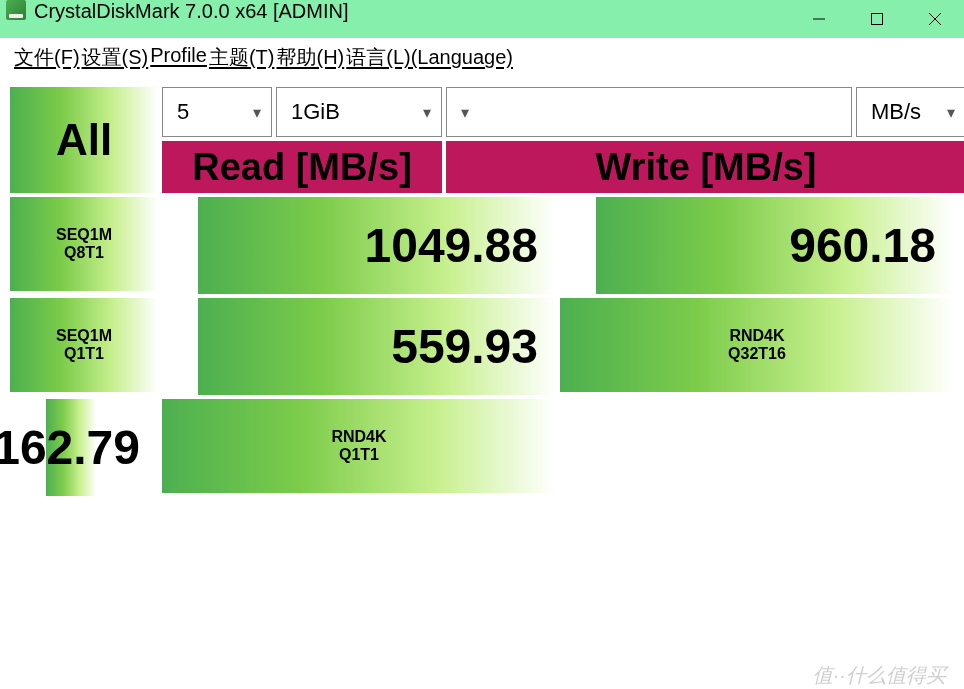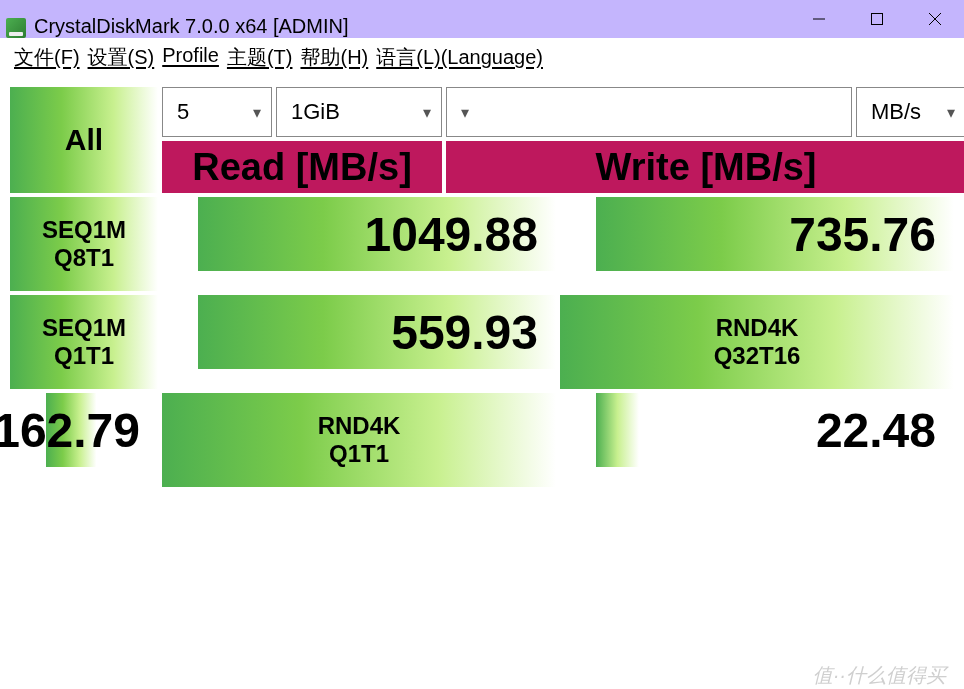--- a/index.html
+++ b/index.html
@@ -1,34 +1,34 @@
 <!DOCTYPE html>
 <html><head>
 <meta charset="utf-8">
 <style>
 * { box-sizing: border-box; margin: 0; padding: 0; }
 body { font-family: "Segoe UI", "Microsoft YaHei", Arial, sans-serif; background: #fff; width: 964px; height: 689px; overflow: hidden; }
-.titlebar { display: flex; align-items: flex-end; height: 38px; padding: 0 0 0 6px; background: #c4b5fd; }
+.titlebar { display: flex; align-items: flex-start; height: 38px; padding: 0 0 0 6px; background: #86efac; }
 .app-icon { width: 20px; height: 20px; margin-right: 8px; background: linear-gradient(135deg,#4caf50,#2e7d32); border-radius: 2px; position: relative; }
 .app-icon::after { content:""; position:absolute; bottom:2px; left:3px; width:14px; height:4px; background:#eee; border-radius:1px; }
 .title-text { font-size: 20px; color: #000; flex: 0 0 auto; }
 .title-spacer { flex: 1; }
 .win-btn { width: 58px; height: 38px; display: flex; align-items: center; justify-content: center; font-size: 14px; color: #000; }
 .win-btn svg { stroke: #000; stroke-width: 1; fill: none; }
-.menubar { display: flex; gap: 8px; padding: 6px 14px 10px 14px; font-size: 20px; color: #000; }
+.menubar { display: flex; gap: 2px; padding: 6px 14px 10px 14px; font-size: 20px; color: #000; }
 .menubar .mi { text-decoration: underline; text-underline-offset: 3px; cursor: default; }
 .content { padding: 6px 10px 10px 10px; }
 .green-btn { background: linear-gradient(90deg,#4caf50 0%, #7ccc4a 35%, #c8f08f 70%, #ffffff 100%); display:flex; align-items:center; justify-content:center; font-weight:700; font-size:28px; border: none; }
-.green-btn.all { font-size: 30px; }
-.green-btn.small { flex-direction: column; font-size: 24px; line-height: 1.15; }
+.green-btn.all { font-size: 44px; }
+.green-btn.small { flex-direction: column; font-size: 16px; line-height: 1.15; }
 .sel { border: 1px solid #888; background: #fff; display: flex; align-items: center; justify-content: space-between; padding: 0 10px 0 14px; font-size: 22px; }
 .sel .chev { font-size: 16px; color: #555; }
 .hdr { display:flex; align-items:center; justify-content:center; font-size: 38px; font-weight: 700; background:#be185d; }
 .grid { display: grid; grid-template-columns: 148px 394px 394px; gap: 4px; }
-.cell-val { background: linear-gradient(90deg,#4caf50 0%, #7ccc4a 35%, #c8f08f 70%, #ffffff 100%); display:flex; align-items:center; justify-content:flex-end; padding-right: 18px; font-size: 48px; font-weight: 700; height: 74px; margin-left: 36px; }
+.cell-val { background: linear-gradient(90deg,#4caf50 0%, #7ccc4a 35%, #c8f08f 70%, #ffffff 100%); display:flex; align-items:center; justify-content:flex-end; padding-right: 18px; font-size: 48px; font-weight: 700; height: 97px; margin-left: 36px; }
 .cell-val.low { background: linear-gradient(90deg,#4caf50 0%, #7ccc4a 15%, #c8f08f 30%, #ffffff 45%); }
 .cell-val.vlow { background: linear-gradient(90deg,#4caf50 0%, #c8f08f 6%, #ffffff 12%); }
 .test-btn { height: 94px; }
 .topstack { display: grid; grid-template-columns: 148px 792px; gap: 4px; }
 .topright { display: grid; grid-template-columns: 110px 166px 406px 110px; gap: 4px; grid-template-rows: 50px 52px; }
 .topright .sel { height: 50px; }
 .topright .hdr { grid-column: span 2; }
 .watermark { position: absolute; right: 18px; bottom: 0; font-size: 20px; color: #bbb; opacity: .7; font-style: italic; pointer-events: none; }
 </style>
 </head>
@@ -88,35 +88,34 @@
       <div class="hdr">Write [MB/s]</div>
     </div>
   </div>
 
   <div class="grid" style="margin-top:4px">
     <button class="green-btn small test-btn">
         <span>SEQ1M</span>
         <span>Q8T1</span>
       </button>
     <div class="cell-val">1049.88</div>
-    <div class="cell-val">735.76</div>
+    <div class="cell-val">960.18</div>
 
     <button class="green-btn small test-btn">
         <span>SEQ1M</span>
         <span>Q1T1</span>
       </button>
     <div class="cell-val">559.93</div>
 
     <button class="green-btn small test-btn">
         <span>RND4K</span>
         <span>Q32T16</span>
       </button>
     <div class="cell-val low">162.79</div>
 
     <button class="green-btn small test-btn">
         <span>RND4K</span>
         <span>Q1T1</span>
       </button>
-    <div class="cell-val vlow">22.48</div>
   </div>
 </div>
 
 <div class="watermark">值··什么值得买</div>
 
 </body></html>

